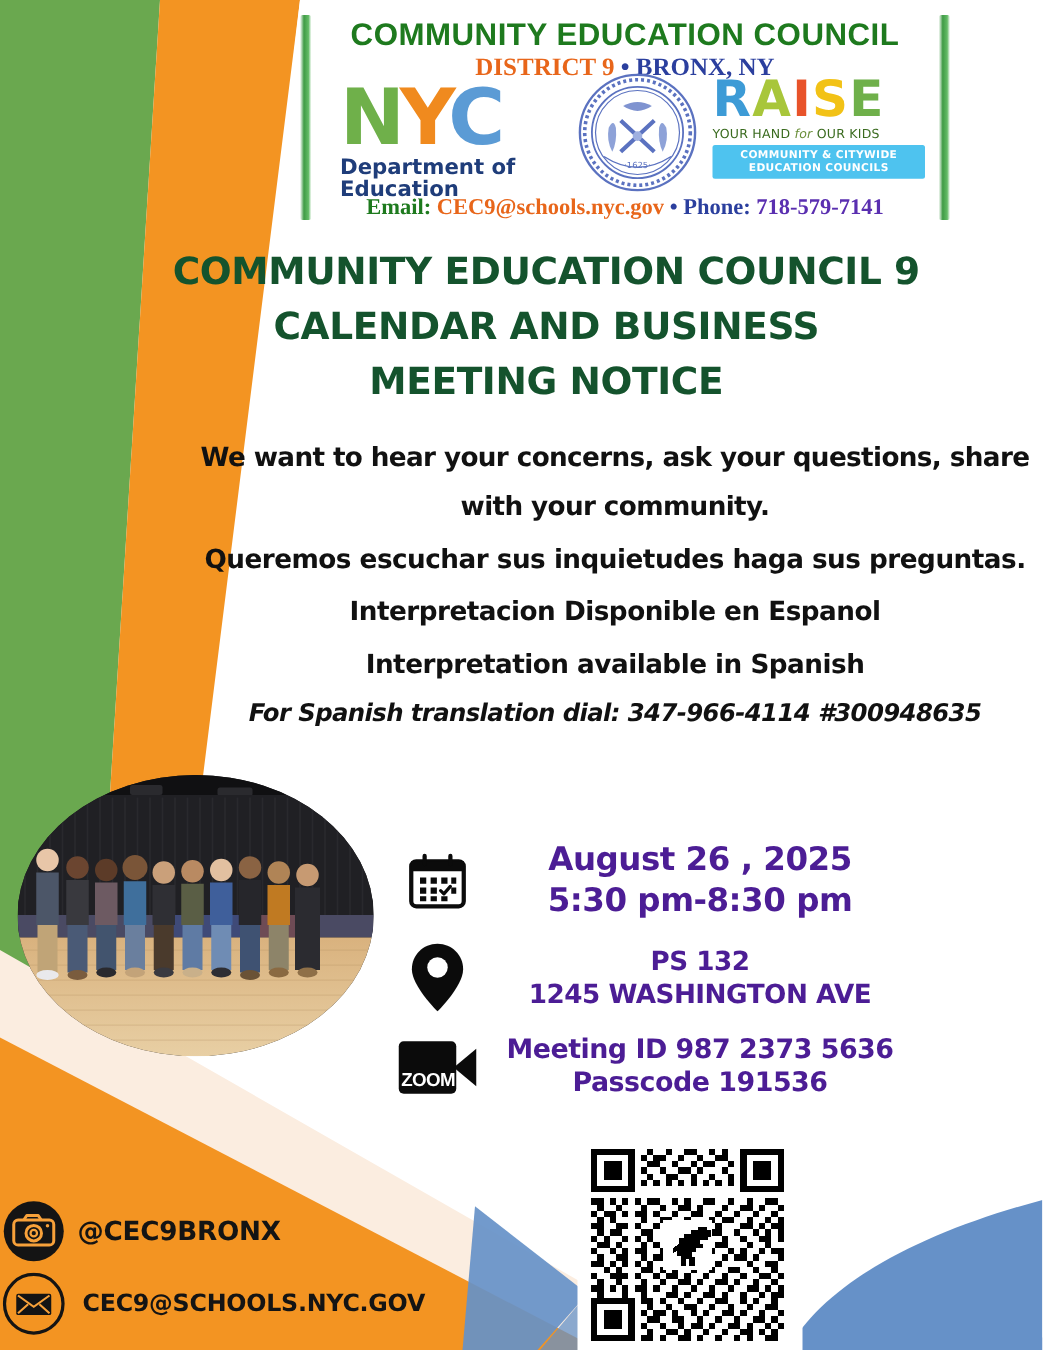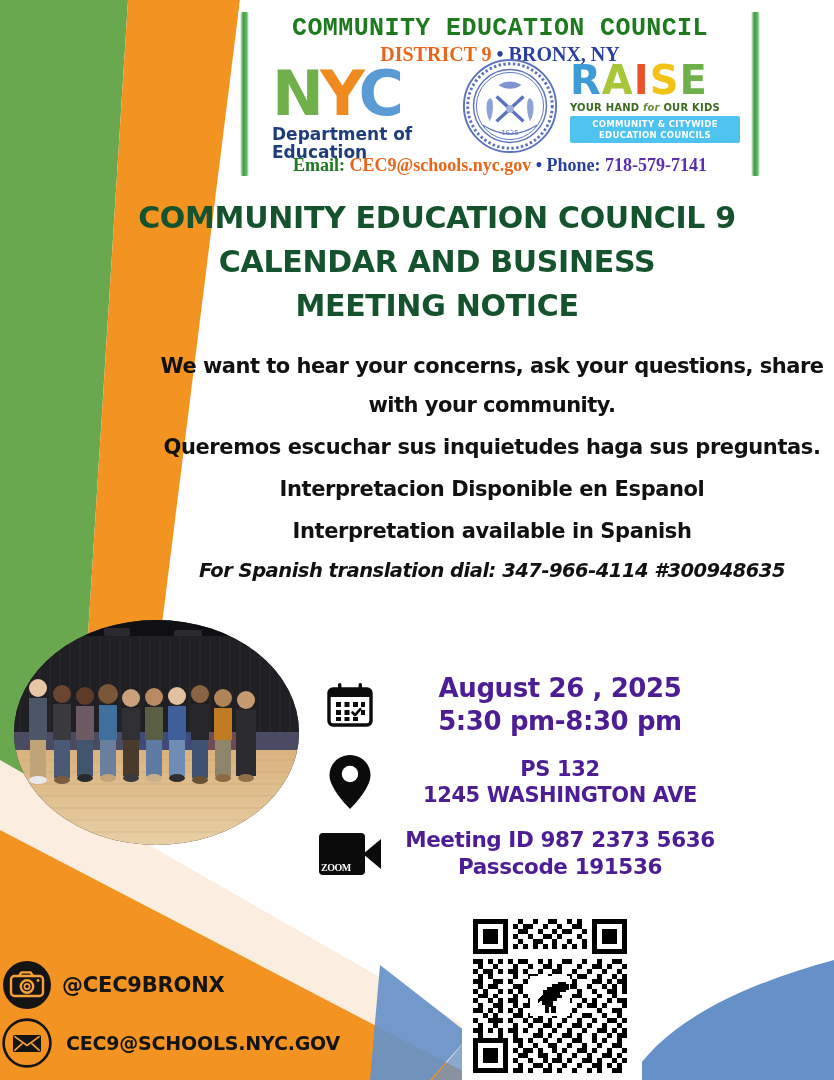--- a/index.html
+++ b/index.html
@@ -42,21 +42,21 @@
     border-radius: 2px;
   }
   .band-bar.left  { left: 0px;  background: linear-gradient(90deg,#ffffff 0%,#3f9b45 35%,#63bb66 75%,#ffffff 100%); }
   .band-bar.right { left: 511px; background: linear-gradient(90deg,#ffffff 0%,#3f9b45 35%,#63bb66 75%,#ffffff 100%); }
 
   .hdr-title {
     position: absolute;
     left: 0; right: 0;
     top: 6px;
     text-align: center;
-    font-family: Liberation Mono, monospace;
+    font-family: Liberation Sans, sans-serif;
     font-weight: bold;
     font-size: 25px;
     letter-spacing: 0.4px;
     color: #1e7a1e;
     white-space: nowrap;
   }
   .hdr-sub {
     position: absolute;
     left: 0; right: 0;
     top: 35px;
@@ -136,21 +136,21 @@
     letter-spacing: 1px;
     line-height: 1;
   }
   .raise-word .r { color: #3d9bd6; }
   .raise-word .a { color: #a8c63a; }
   .raise-word .i { color: #e8532a; }
   .raise-word .s { color: #f2c216; }
   .raise-word .e { color: #6fb04a; }
   .raise-tag {
     font-family: "DejaVu Sans", sans-serif;
-    font-weight: bold;
+    font-weight: normal;
     font-size: 10px;
     color: #3a6b1f;
     letter-spacing: 0.2px;
     margin-top: 2px;
     white-space: nowrap;
   }
   .raise-tag .it { font-style: italic; color: #6a8f3a; }
   .raise-band {
     margin-top: 3px;
     background: #4ec3ef;
@@ -275,23 +275,23 @@
     left: 44px; top: 6px;
     width: 0; height: 0;
     border-top: 15px solid transparent;
     border-bottom: 15px solid transparent;
     border-right: 18px solid #0b0b0b;
   }
   .zoom-label {
     position: absolute;
     left: 2px; bottom: 2px;
     color: #ffffff;
-    font-family: Liberation Serif, serif;
-    font-weight: bold;
-    font-size: 10px;
+    font-family: Liberation Sans, sans-serif;
+    font-weight: bold;
+    font-size: 15px;
     letter-spacing: -0.5px;
   }
 
   
   .qr-wrap {
     position: absolute;
     left: 462px;
     top: 912px;
     width: 176px;
     height: 168px;

